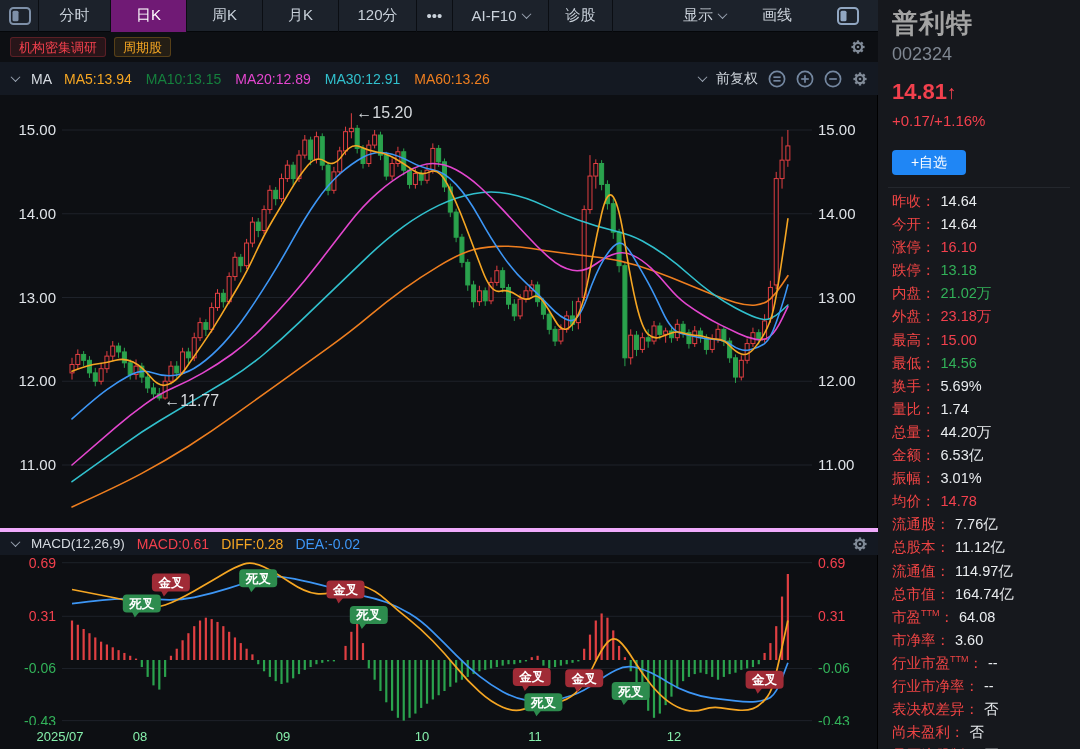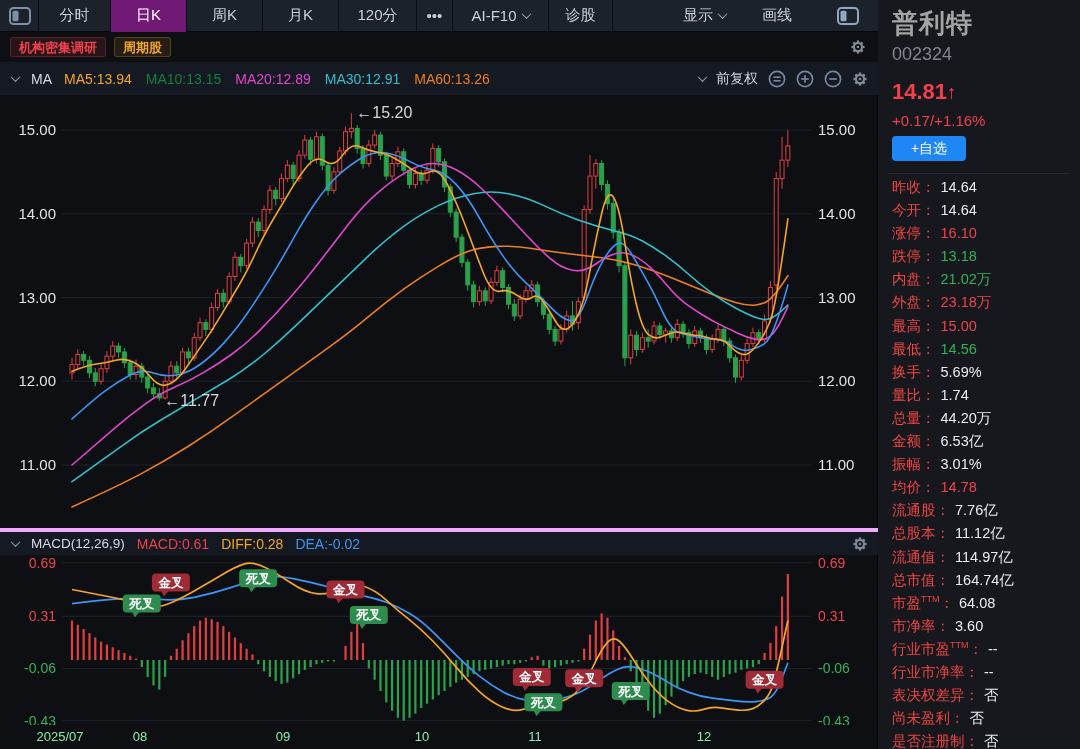--- a/index.html
+++ b/index.html
@@ -16,21 +16,21 @@
        font-size:15px;color:#c9d1da;border-right:1px solid #0b0e13;cursor:pointer;}
   .tab.active{background:#701a75;color:#fff;}
   .tbr{margin-left:auto;display:flex;align-items:center;gap:8px;padding-right:12px;font-size:15px;color:#cdd4dd;justify-content:center;}
   .tbr .lbl{cursor:pointer;display:flex;align-items:center;gap:6px;}
   .chev{width:7px;height:7px;border-right:1.6px solid #9aa4b2;border-bottom:1.6px solid #9aa4b2;
         transform:rotate(45deg) translate(-1px,-1px);display:inline-block;}
   .gap28{width:20px;}
   
   .tagbar{position:absolute;left:0;top:32px;width:878px;height:30px;display:flex;align-items:center;
           gap:8px;padding-left:10px;background:#0d0f13;}
-  .pill{height:20px;line-height:19px;padding:0 8px;border-radius:3px;font-size:13px;cursor:pointer;font-weight:bold;}
+  .pill{height:20px;line-height:19px;padding:0 8px;border-radius:3px;font-size:13px;cursor:pointer;}
   .pill.red{color:#f2404d;background:rgba(242,64,77,.12);border:1px solid rgba(242,64,77,.25);}
   .pill.orange{color:#f5a623;background:rgba(245,166,35,.10);border:1px solid rgba(245,166,35,.25);}
   .tag-gear{position:absolute;right:12px;top:7px;}
   
   .indbar{position:absolute;left:0;width:878px;display:flex;align-items:center;gap:12px;
           padding:0 10px 0 12px;background:#141922;font-size:14px;color:#d2d7dd;}
   #mabar{top:62px;height:33px;}
   #macdbar{top:528px;height:27px;border-top:4px solid #f0abfc;font-size:13.5px;}
   .indname{color:#d6dbe1;}
   .indval{font-size:14px;}
@@ -43,21 +43,21 @@
   
   .xaxis{position:absolute;left:0;top:725px;width:878px;height:24px;}
   .xaxis span{position:absolute;top:4px;transform:translateX(-50%);font-size:13px;color:#86efac;}
   
   .sidebar{width:202px;background:#16181d;padding:6px 10px 0 14px;position:relative;}
   .sb-name{font-size:26px;font-weight:700;color:#a3a3a3;letter-spacing:1px;}
   .sb-code{font-size:18px;color:#7f8792;margin-top:3px;}
   .sb-price{font-size:22px;font-weight:700;color:#f2404d;margin-top:14px;}
   .sb-price .arr{font-size:19px;font-weight:400;}
   .sb-change{font-size:15px;color:#f2404d;margin-top:7px;}
-  .sb-btn{margin-top:7px;width:74px;height:25px;background:#1f86f5;color:#fff;border:none;
+  .sb-btn{margin-top:21px;width:74px;height:25px;background:#1f86f5;color:#fff;border:none;
           border-radius:4px;font-size:14px;font-family:inherit;cursor:pointer;}
   .sb-divider{border-top:1px solid #24272d;margin:12px 0 4px -4px;}
   .stat-row{display:flex;align-items:baseline;height:23.1px;font-size:14.5px;white-space:nowrap;}
   .stat-row .lab{color:#ef4444;}
   .stat-row sup{font-size:9px;}
   .stat-row .val{margin-left:5px;}
   .val-w{color:#e9ecef;} .val-r{color:#f2404d;} .val-g{color:#32b159;}
 </style>
 </head>
 <body>
@@ -679,21 +679,21 @@
           <text x="0" y="4.5" text-anchor="middle" fill="#fff" font-size="12.5" font-weight="bold" font-family="Liberation Sans, DejaVu Sans, sans-serif">金叉</text>
         </g>
       </svg>
 
     <div class="xaxis" id="xaxis">
         <span style="left: 60px;">2025/07</span>
         <span style="left: 140px;">08</span>
         <span style="left: 283px;">09</span>
         <span style="left: 422px;">10</span>
         <span style="left: 535px;">11</span>
-        <span style="left: 704px;">12</span>
+        <span style="left: 674px;">12</span>
       </div>
   </div>
 
   <div class="sidebar">
     <div class="sb-name">普利特</div>
     <div class="sb-code">002324</div>
     <div class="sb-price"><span>14.81</span><span class="arr">↑</span></div>
     <div class="sb-change">+0.17/+1.16%</div>
     <button class="sb-btn">+自选</button>
     <div class="sb-divider"></div>

